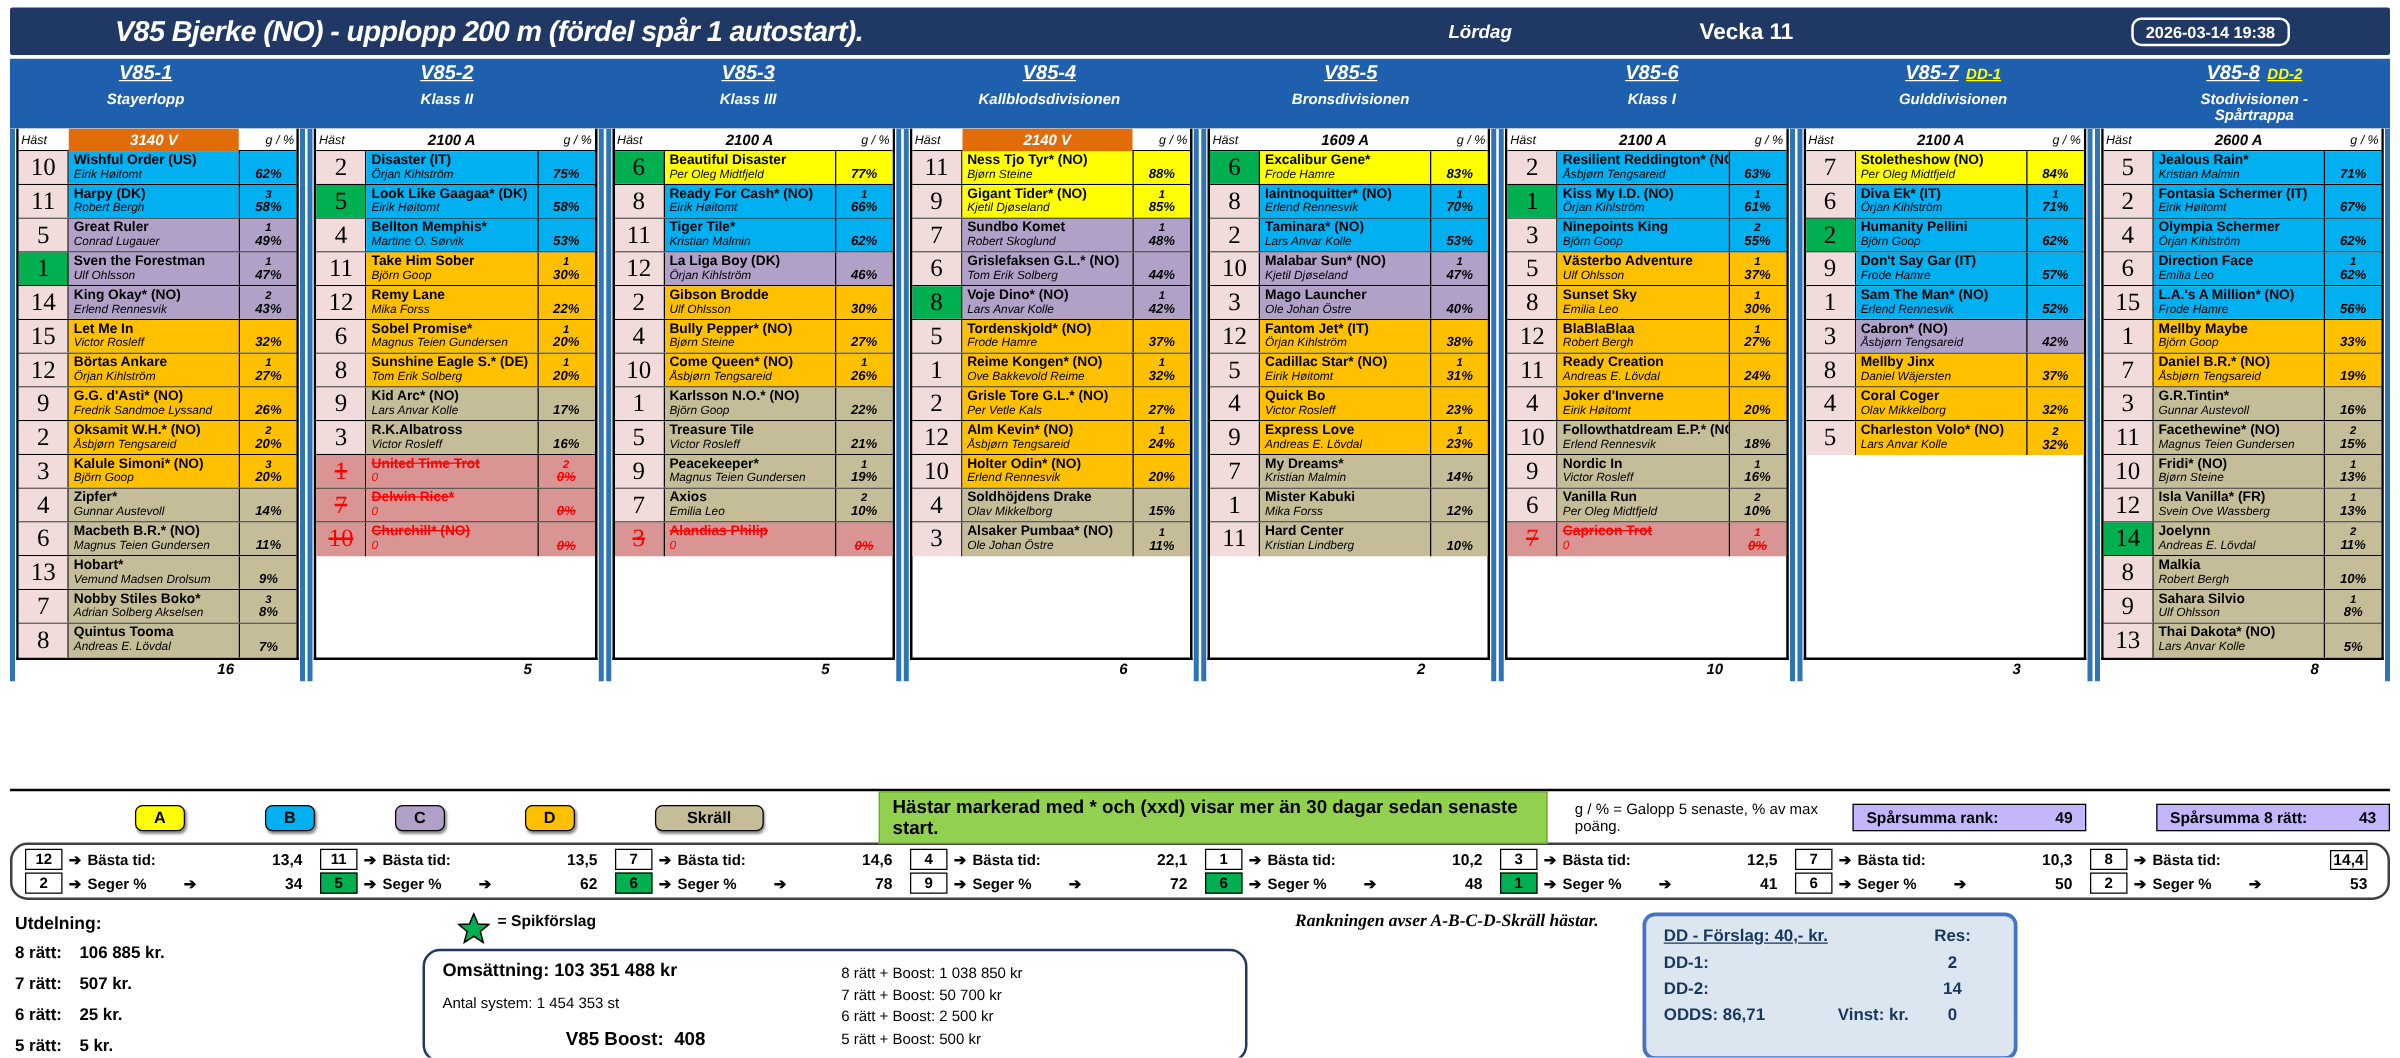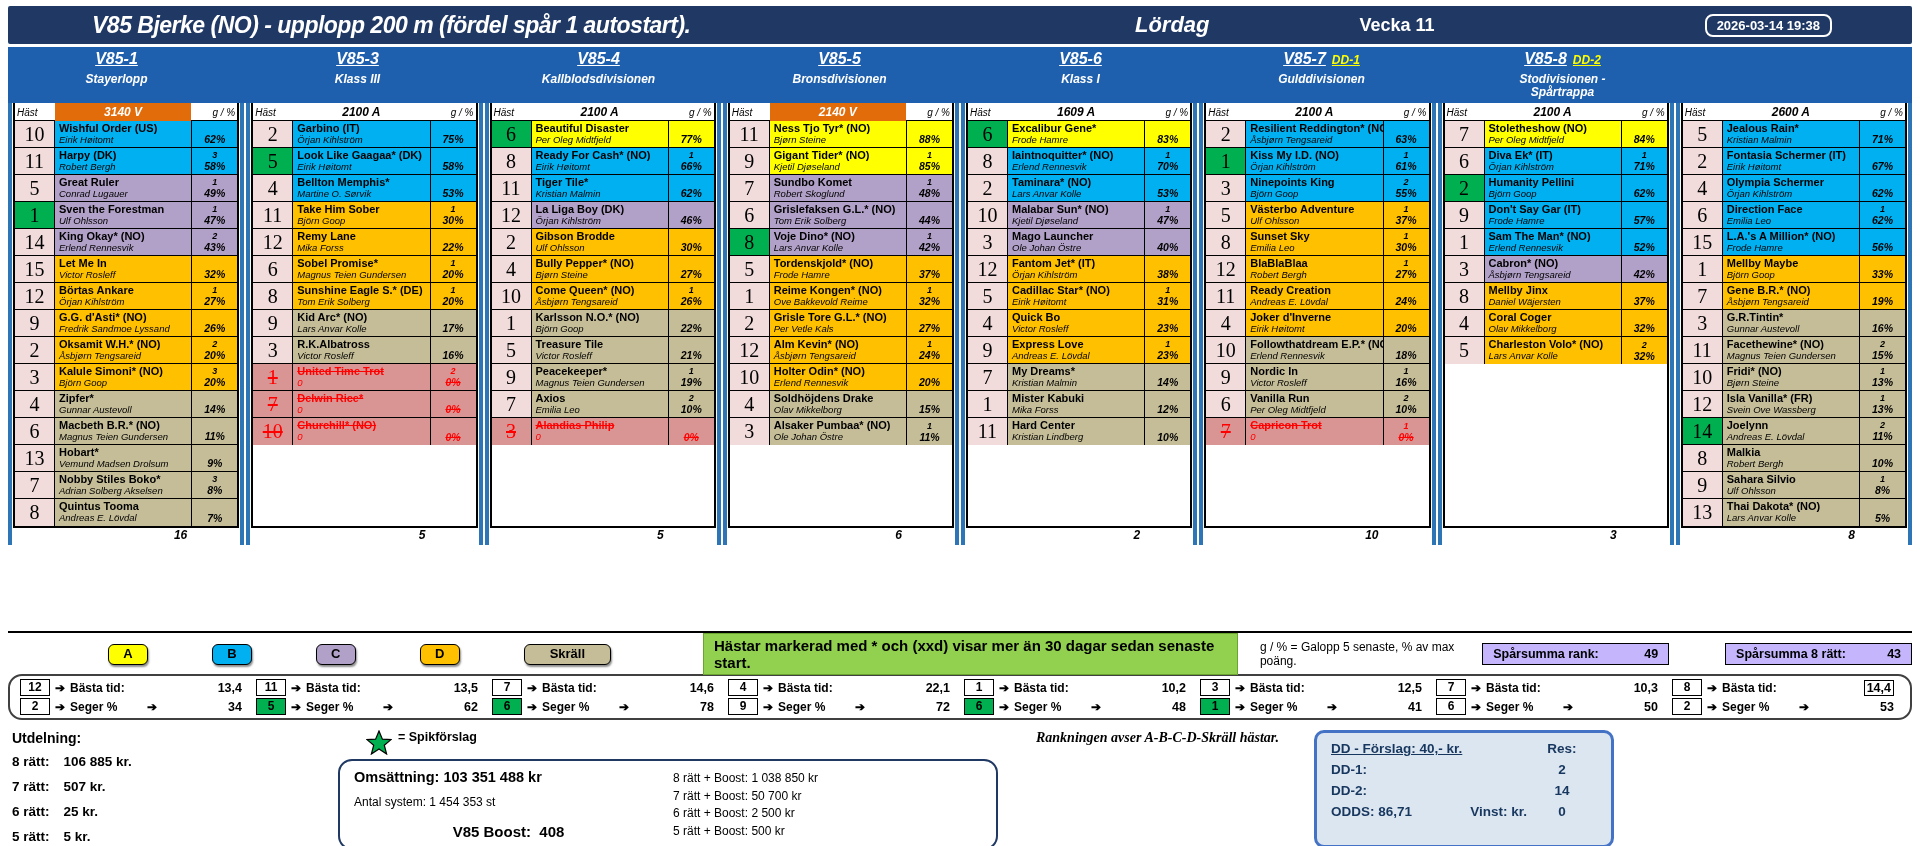--- a/index.html
+++ b/index.html
@@ -4,21 +4,21 @@
 <style>
   * { box-sizing: border-box; margin: 0; padding: 0; }
   html,body { width:1920px; height:846px; overflow:hidden; background:#fff;
     font-family:"Liberation Sans", sans-serif; }
   #page { padding:6px 8px 0 8px; }
 
   
   .titlebar { background:#1F3864; color:#fff; height:38px; display:flex; align-items:center;
     border-radius:2px; }
   .main-title { font-size:23px; font-weight:bold; font-style:italic; margin-left:84px; letter-spacing:-0.5px; }
-  .day { font-size:22px; font-weight:bold; font-style:italic; margin-left:auto; }
+  .day { font-size:15px; font-weight:bold; font-style:italic; margin-left:auto; }
   .week { font-size:18px; font-weight:bold; margin-left:150px; }
   .datebox { border:2px solid #fff; border-radius:8px; padding:2px 10px; font-size:13px; font-weight:bold;
     margin-left:270px; margin-right:80px; }
 
   
   .band { background:#1E5FAE; margin-top:3px; display:grid; grid-template-columns:repeat(8,1fr);
     height:56px;gap:24px; }
   .band-cell { display:flex; flex-direction:column; align-items:center; justify-content:flex-start; padding-top:3px; color:#fff; }
   .band-id-row { display:flex; align-items:baseline; gap:6px; }
   .race-id { font-size:16px; font-weight:bold; font-style:italic; text-decoration:underline; cursor:pointer; }
@@ -123,20 +123,26 @@
 
   <div class="band">
       <div class="band-cell">
         <div class="band-id-row">
           <span class="race-id">V85-1</span>
         </div>
         <div class="band-klass">Stayerlopp</div>
       </div>
       <div class="band-cell">
         <div class="band-id-row">
+          <span class="race-id">V85-2</span>
+        </div>
+        <div class="band-klass">Klass II</div>
+      </div>
+      <div class="band-cell">
+        <div class="band-id-row">
           <span class="race-id">V85-3</span>
         </div>
         <div class="band-klass">Klass III</div>
       </div>
       <div class="band-cell">
         <div class="band-id-row">
           <span class="race-id">V85-4</span>
         </div>
         <div class="band-klass">Kallblodsdivisionen</div>
       </div>
@@ -346,21 +352,21 @@
       <div class="race-col">
         <div class="race-body">
           <div class="subhead">
             <span class="sh-hast">Häst</span>
             <span class="sh-dist">2100 A</span>
             <span class="sh-g">g / %</span>
           </div>
           <div class="hrow cat-b">
             <div class="hnum">2</div>
             <div class="hname">
-              <div class="nm">Garbino (IT)</div>
+              <div class="nm">Disaster (IT)</div>
               <div class="dr">Örjan Kihlström</div>
             </div>
             <div class="hg">
               <div class="g1"></div>
               <div class="g2">75%</div>
             </div>
           </div>
           <div class="hrow cat-b">
             <div class="hnum spik">5</div>
             <div class="hname">
@@ -1231,21 +1237,21 @@
               <div class="dr">Björn Goop</div>
             </div>
             <div class="hg">
               <div class="g1"></div>
               <div class="g2">33%</div>
             </div>
           </div>
           <div class="hrow cat-d">
             <div class="hnum">7</div>
             <div class="hname">
-              <div class="nm">Gene B.R.* (NO)</div>
+              <div class="nm">Daniel B.R.* (NO)</div>
               <div class="dr">Åsbjørn Tengsareid</div>
             </div>
             <div class="hg">
               <div class="g1"></div>
               <div class="g2">19%</div>
             </div>
           </div>
           <div class="hrow cat-s">
             <div class="hnum">3</div>
             <div class="hname">

